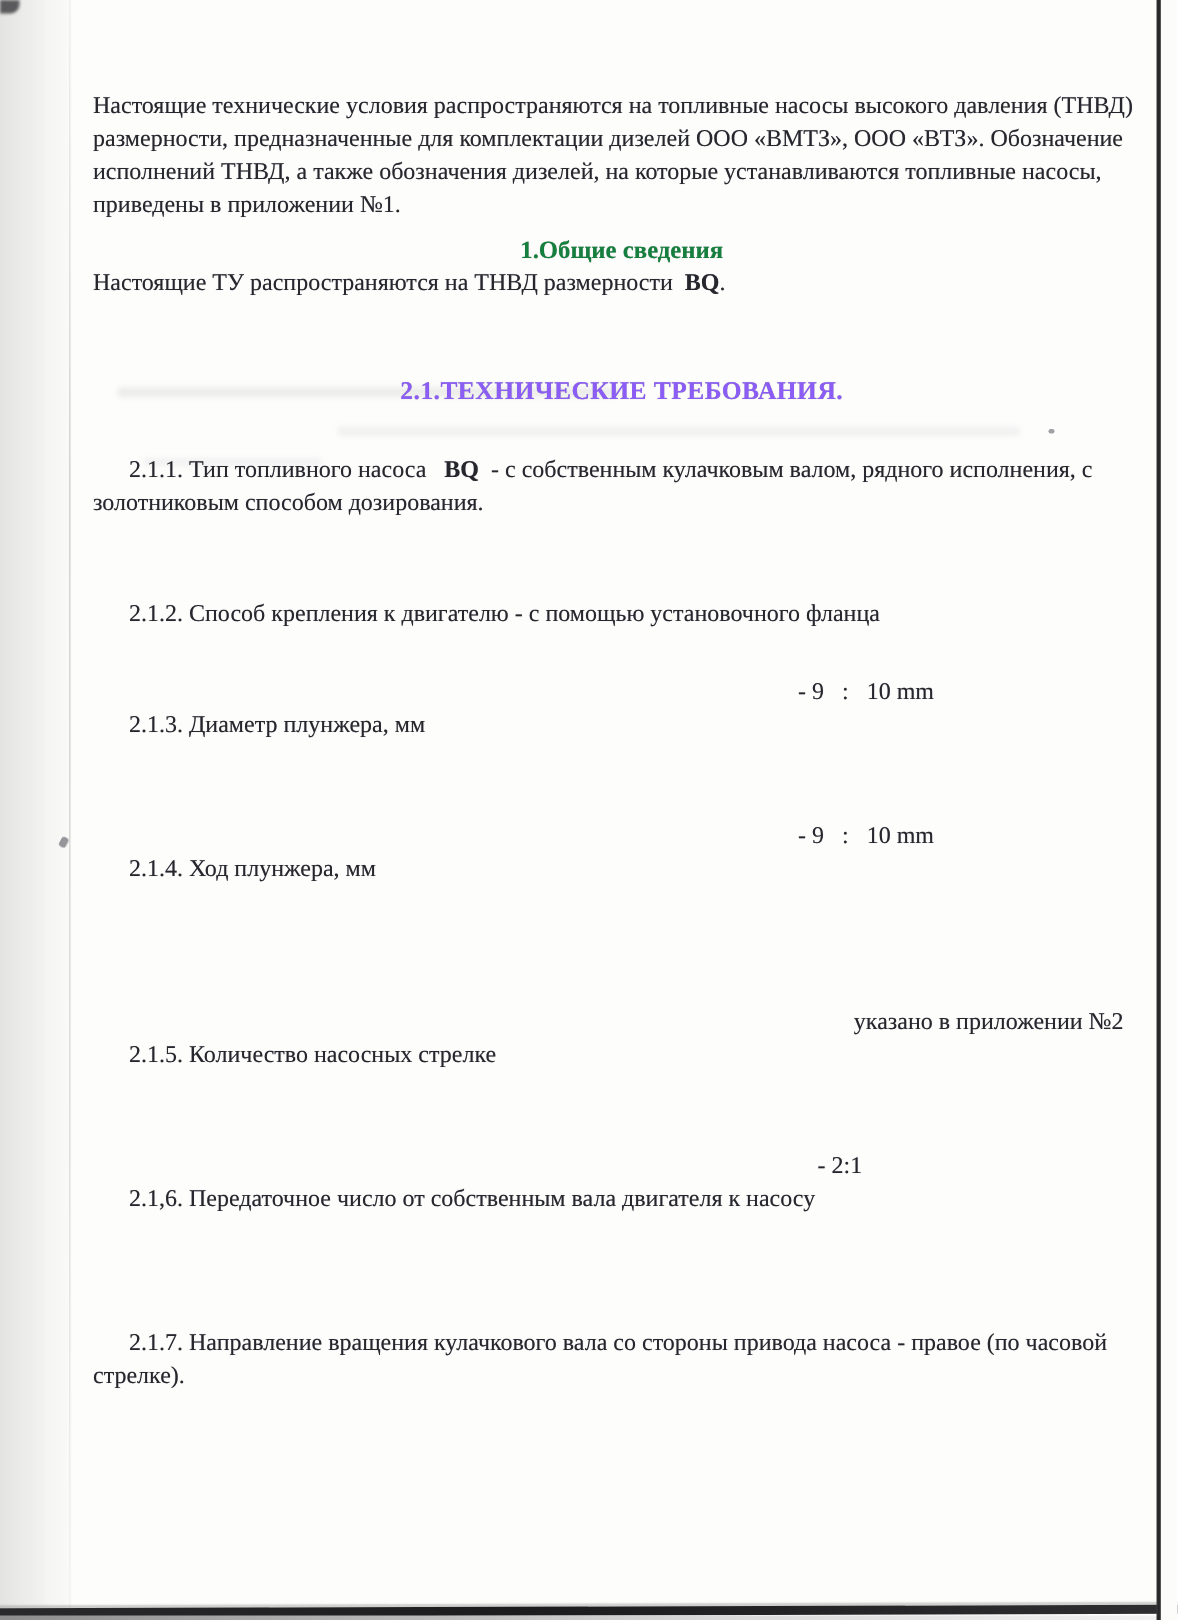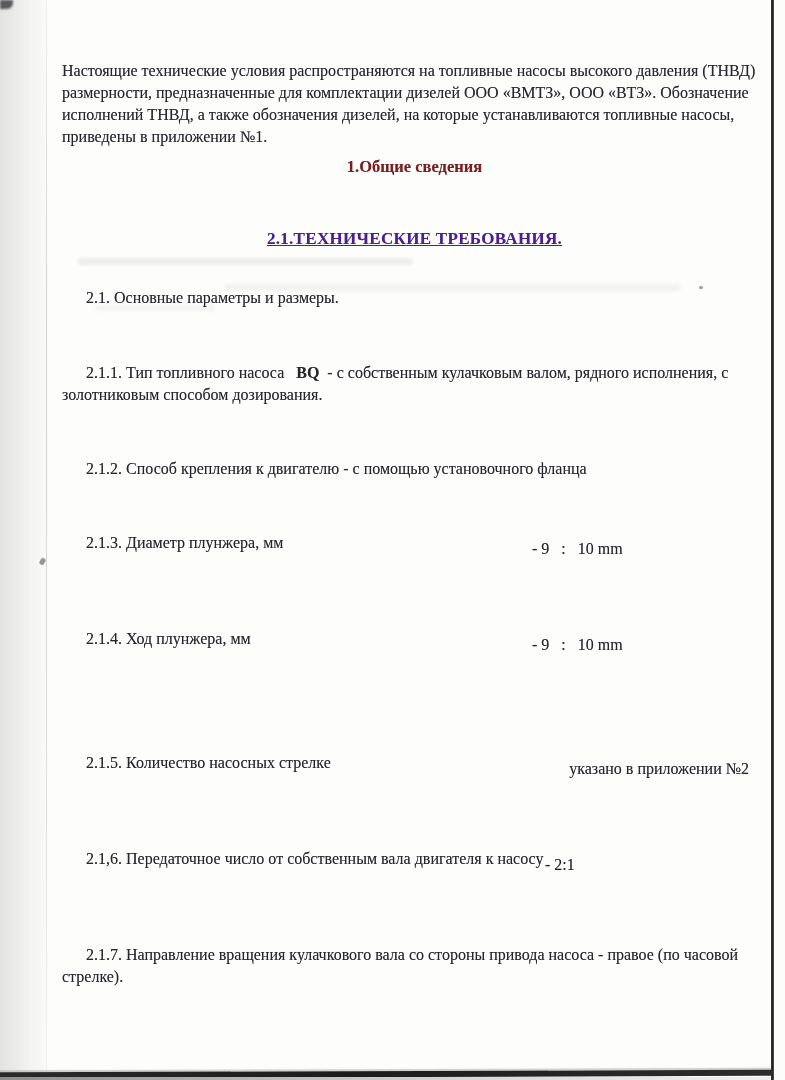--- a/index.html
+++ b/index.html
@@ -52,24 +52,24 @@
   .ghost.g3{left:95px;top:305px;width:120px;height:6px;background:rgba(120,120,126,0.07);}
   .speck1{position:absolute;left:699px;top:286px;width:4px;height:3px;background:rgba(85,85,92,0.55);border-radius:2px;}
   .speck2{position:absolute;left:40px;top:558px;width:5px;height:7px;background:rgba(70,70,78,0.55);border-radius:2px;transform:rotate(28deg);filter:blur(0.4px);}
   
   .content{
     position:absolute;left:62px;top:60px;width:705px;
     font-size:16px;line-height:22px;color:#26262d;
     text-shadow:0 0 0.5px rgba(40,40,55,0.45);
   }
   .content p{margin:0;white-space:pre-wrap;}
-  h2.sec1{margin:8px 0 0 0;font-size:16.5px;text-align:center;font-weight:bold;color:#7f1d1d;}
-  h2.sec2{margin:50px 0 0 0;font-size:17px;text-align:center;font-weight:bold;letter-spacing:0.3px;color:#4c1d95;text-decoration:underline;}
+  h2.sec1{margin:8px 0 0 0;font-size:16.5px;text-align:center;font-weight:bold;color:#15803d;}
+  h2.sec2{margin:50px 0 0 0;font-size:17px;text-align:center;font-weight:bold;letter-spacing:0.3px;color:#8b5cf6;}
   .row{position:relative;white-space:pre-wrap;}
-  .row .val{position:absolute;top:0;white-space:pre;margin-top:28px;}
+  .row .val{position:absolute;top:0;white-space:pre;}
   b{font-weight:bold;}
 </style>
 </head>
 <body>
 
 <div class="stage">
 
   <div class="left-band"></div>
   <div class="fold-band"></div>
   <div class="crease"></div>
@@ -80,27 +80,25 @@
   <div class="speck1"></div>
   <div class="speck2"></div>
 
   <div class="content">
 
     <p>Настоящие технические условия распространяются на топливные насосы высокого давления (ТНВД) размерности, предназначенные для комплектации дизелей ООО «ВМТЗ», ООО «ВТЗ». Обозначение исполнений ТНВД, а также обозначения дизелей, на которые устанавливаются топливные насосы, приведены в приложении №1.</p>
 
     <h2 class="sec1">1.Общие сведения</h2>
 
 
+    <p><span>Настоящие ТУ распространяются на ТНВД размерности  </span><b>BQ</b><span>.</span></p>
 
 
     <h2 class="sec2">2.1.ТЕХНИЧЕСКИЕ ТРЕБОВАНИЯ.</h2>
 
-    <div class="row" style="margin-top:15px">
-      <span class="txt">2.1. Основные параметры и размеры.</span>
-    </div>
 
     <div class="row" style="margin-top:9px">
       <span class="txt">2.1.1. Тип топливного насоса   </span><b>BQ</b><span class="txt">  - с собственным кулачковым валом, рядного исполнения, с золотниковым способом дозирования.</span>
     </div>
 
     <div class="row" style="margin-top:8px">
       <span class="txt">2.1.2. Способ крепления к двигателю - с помощью установочного фланца</span>
     </div>
 
     <div class="row" style="margin-top:8px">

